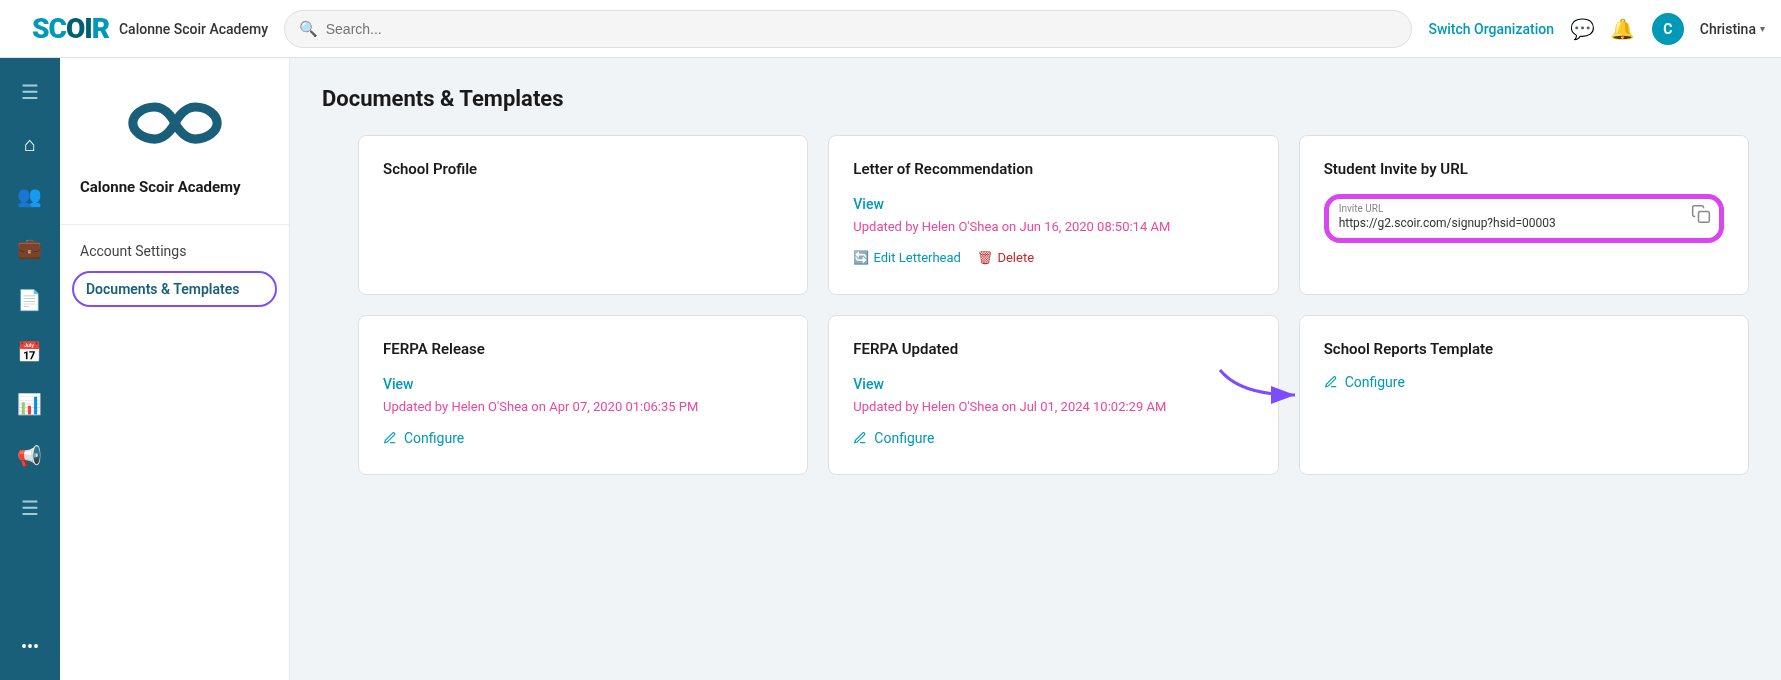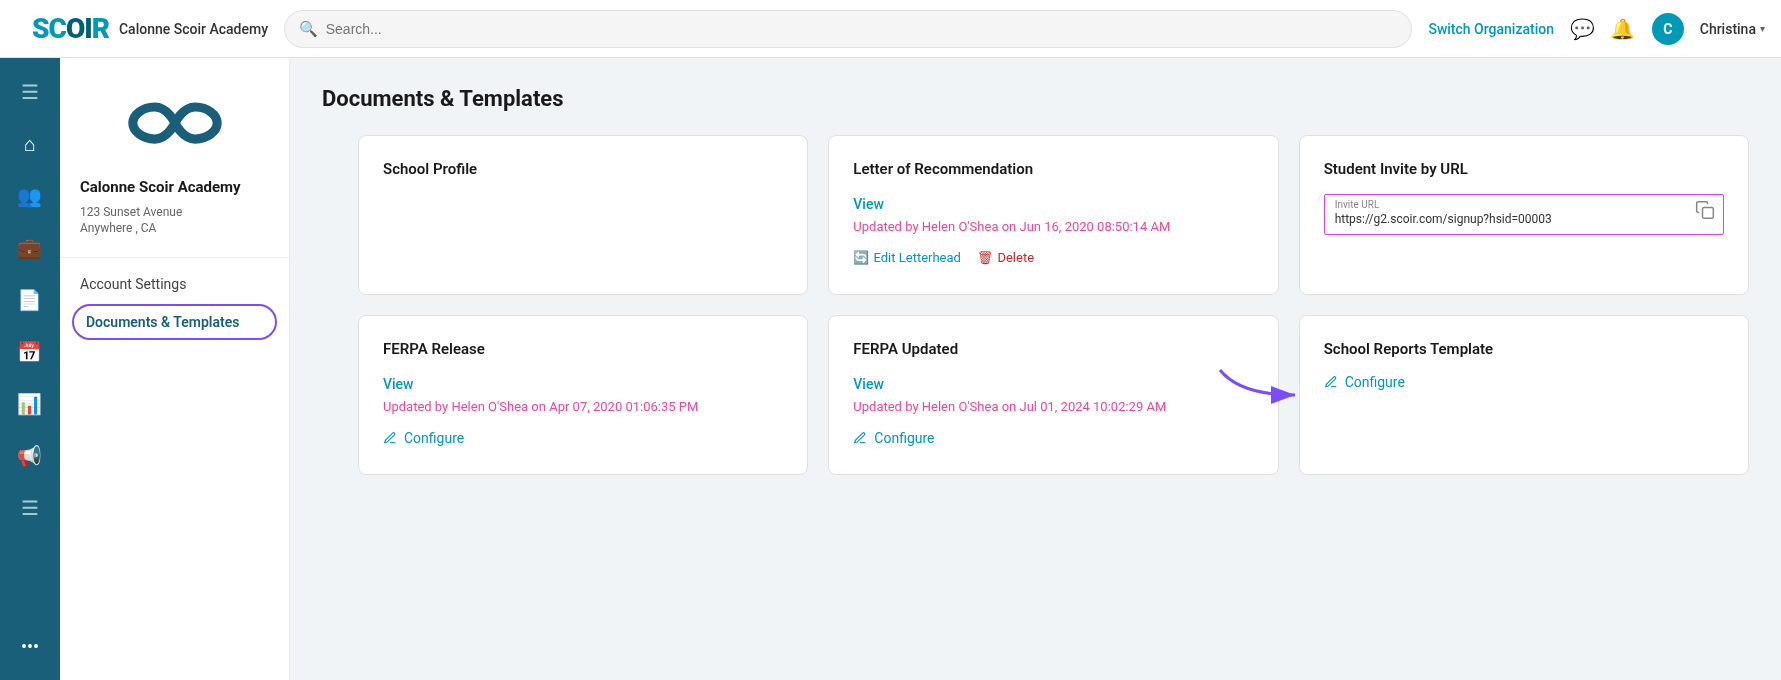--- a/index.html
+++ b/index.html
@@ -78,21 +78,21 @@
       background: #fff; border: 1px solid #e0e0e0; border-radius: 8px;
       padding: 24px; min-height: 160px; position: relative;
     }
     .card-title { font-size: 15px; font-weight: 600; color: #1a1a1a; margin-bottom: 16px; }
     .card-link { color: #0099b8; font-size: 14px; cursor: pointer; font-weight: 500; display: inline-block; margin-bottom: 6px; }
     .card-meta { font-size: 13px; color: #ec4899; margin-bottom: 14px; line-height: 1.4; }
     .card-actions { display: flex; align-items: center; gap: 16px; }
     .action-link { color: #0099b8; font-size: 13px; cursor: pointer; display: flex; align-items: center; gap: 4px; }
     .action-link.red { color: #c62828; }
     .add-link { color: #0099b8; font-size: 14px; cursor: pointer; display: flex; align-items: center; gap: 4px; }
-    .invite-url-wrapper { position: relative; margin-top: 10px; border: 1px solid #d946ef; border-radius: 2px; }
+    .invite-url-wrapper { position: relative; margin-top: 10px; border: 5px solid #d946ef; border-radius: 16px; }
     .invite-url-label-float { font-size: 10px; color: #888; padding: 4px 10px 0; }
     .invite-url-value { font-size: 12px; color: #333; padding: 2px 36px 8px 10px; word-break: break-all; }
     .copy-icon { position: absolute; right: 8px; top: 50%; transform: translateY(-50%); font-size: 18px; color: #666; cursor: pointer; }
 
     
     .configure-link { color: #0099b8; font-size: 14px; cursor: pointer; display: flex; align-items: center; gap: 4px; }
 
     
     .infinity-svg { width: 110px; height: 70px; }
   </style>
@@ -136,21 +136,20 @@
   </aside>
 
   <div class="left-panel">
     <div class="school-logo-area">
       <svg class="infinity-svg" viewBox="0 0 120 75">
         <path d="M60,37.5 C60,37.5 52,20 38,20 C24,20 14,29 14,37.5 C14,46 24,55 38,55 C52,55 60,37.5 60,37.5 Z M60,37.5 C60,37.5 68,20 82,20 C96,20 106,29 106,37.5 C106,46 96,55 82,55 C68,55 60,37.5 60,37.5 Z" fill="none" stroke="#1a5f7a" stroke-width="10" stroke-linecap="round"></path>
       </svg>
     </div>
     <div class="school-info">
       <div class="school-name">Calonne Scoir Academy</div>
-      <div class="school-address">123 Sunset Avenue<br>Anywhere , CA</div>
     </div>
     <hr class="panel-divider">
     <div class="panel-menu-item">Account Settings</div>
     <div class="panel-menu-item active">Documents &amp; Templates</div>
   </div>
 
   <main class="main-content">
     <h1 class="page-title">Documents &amp; Templates</h1>
 
     <div class="card-grid">

